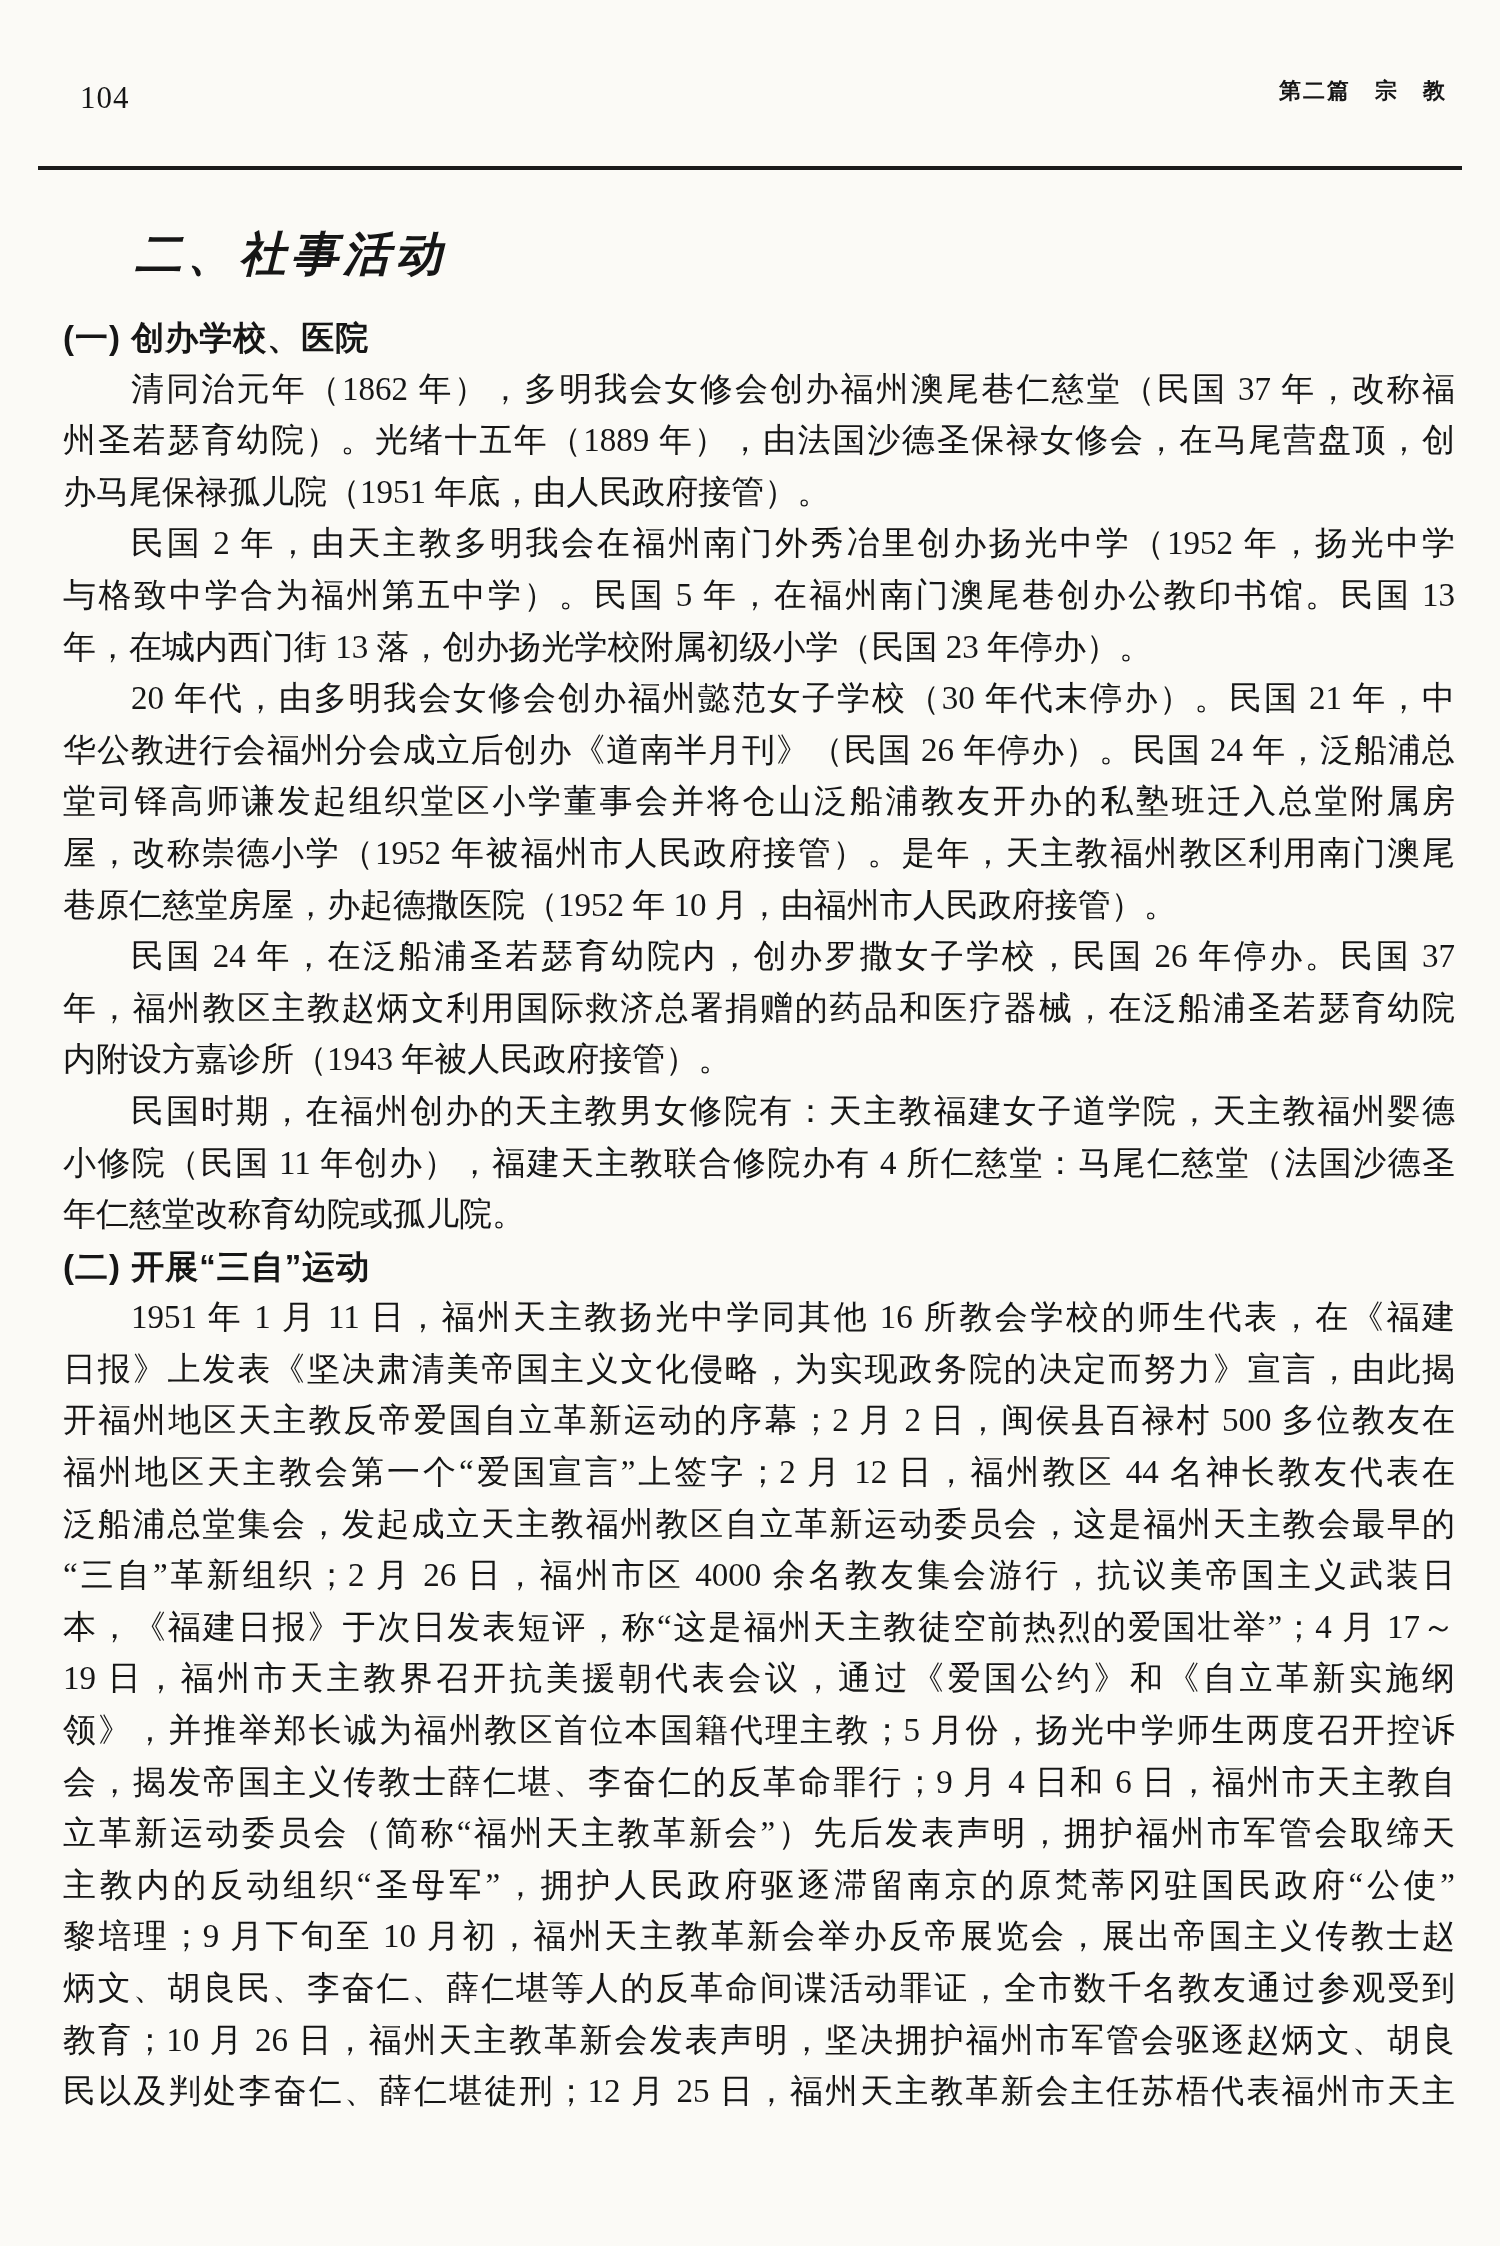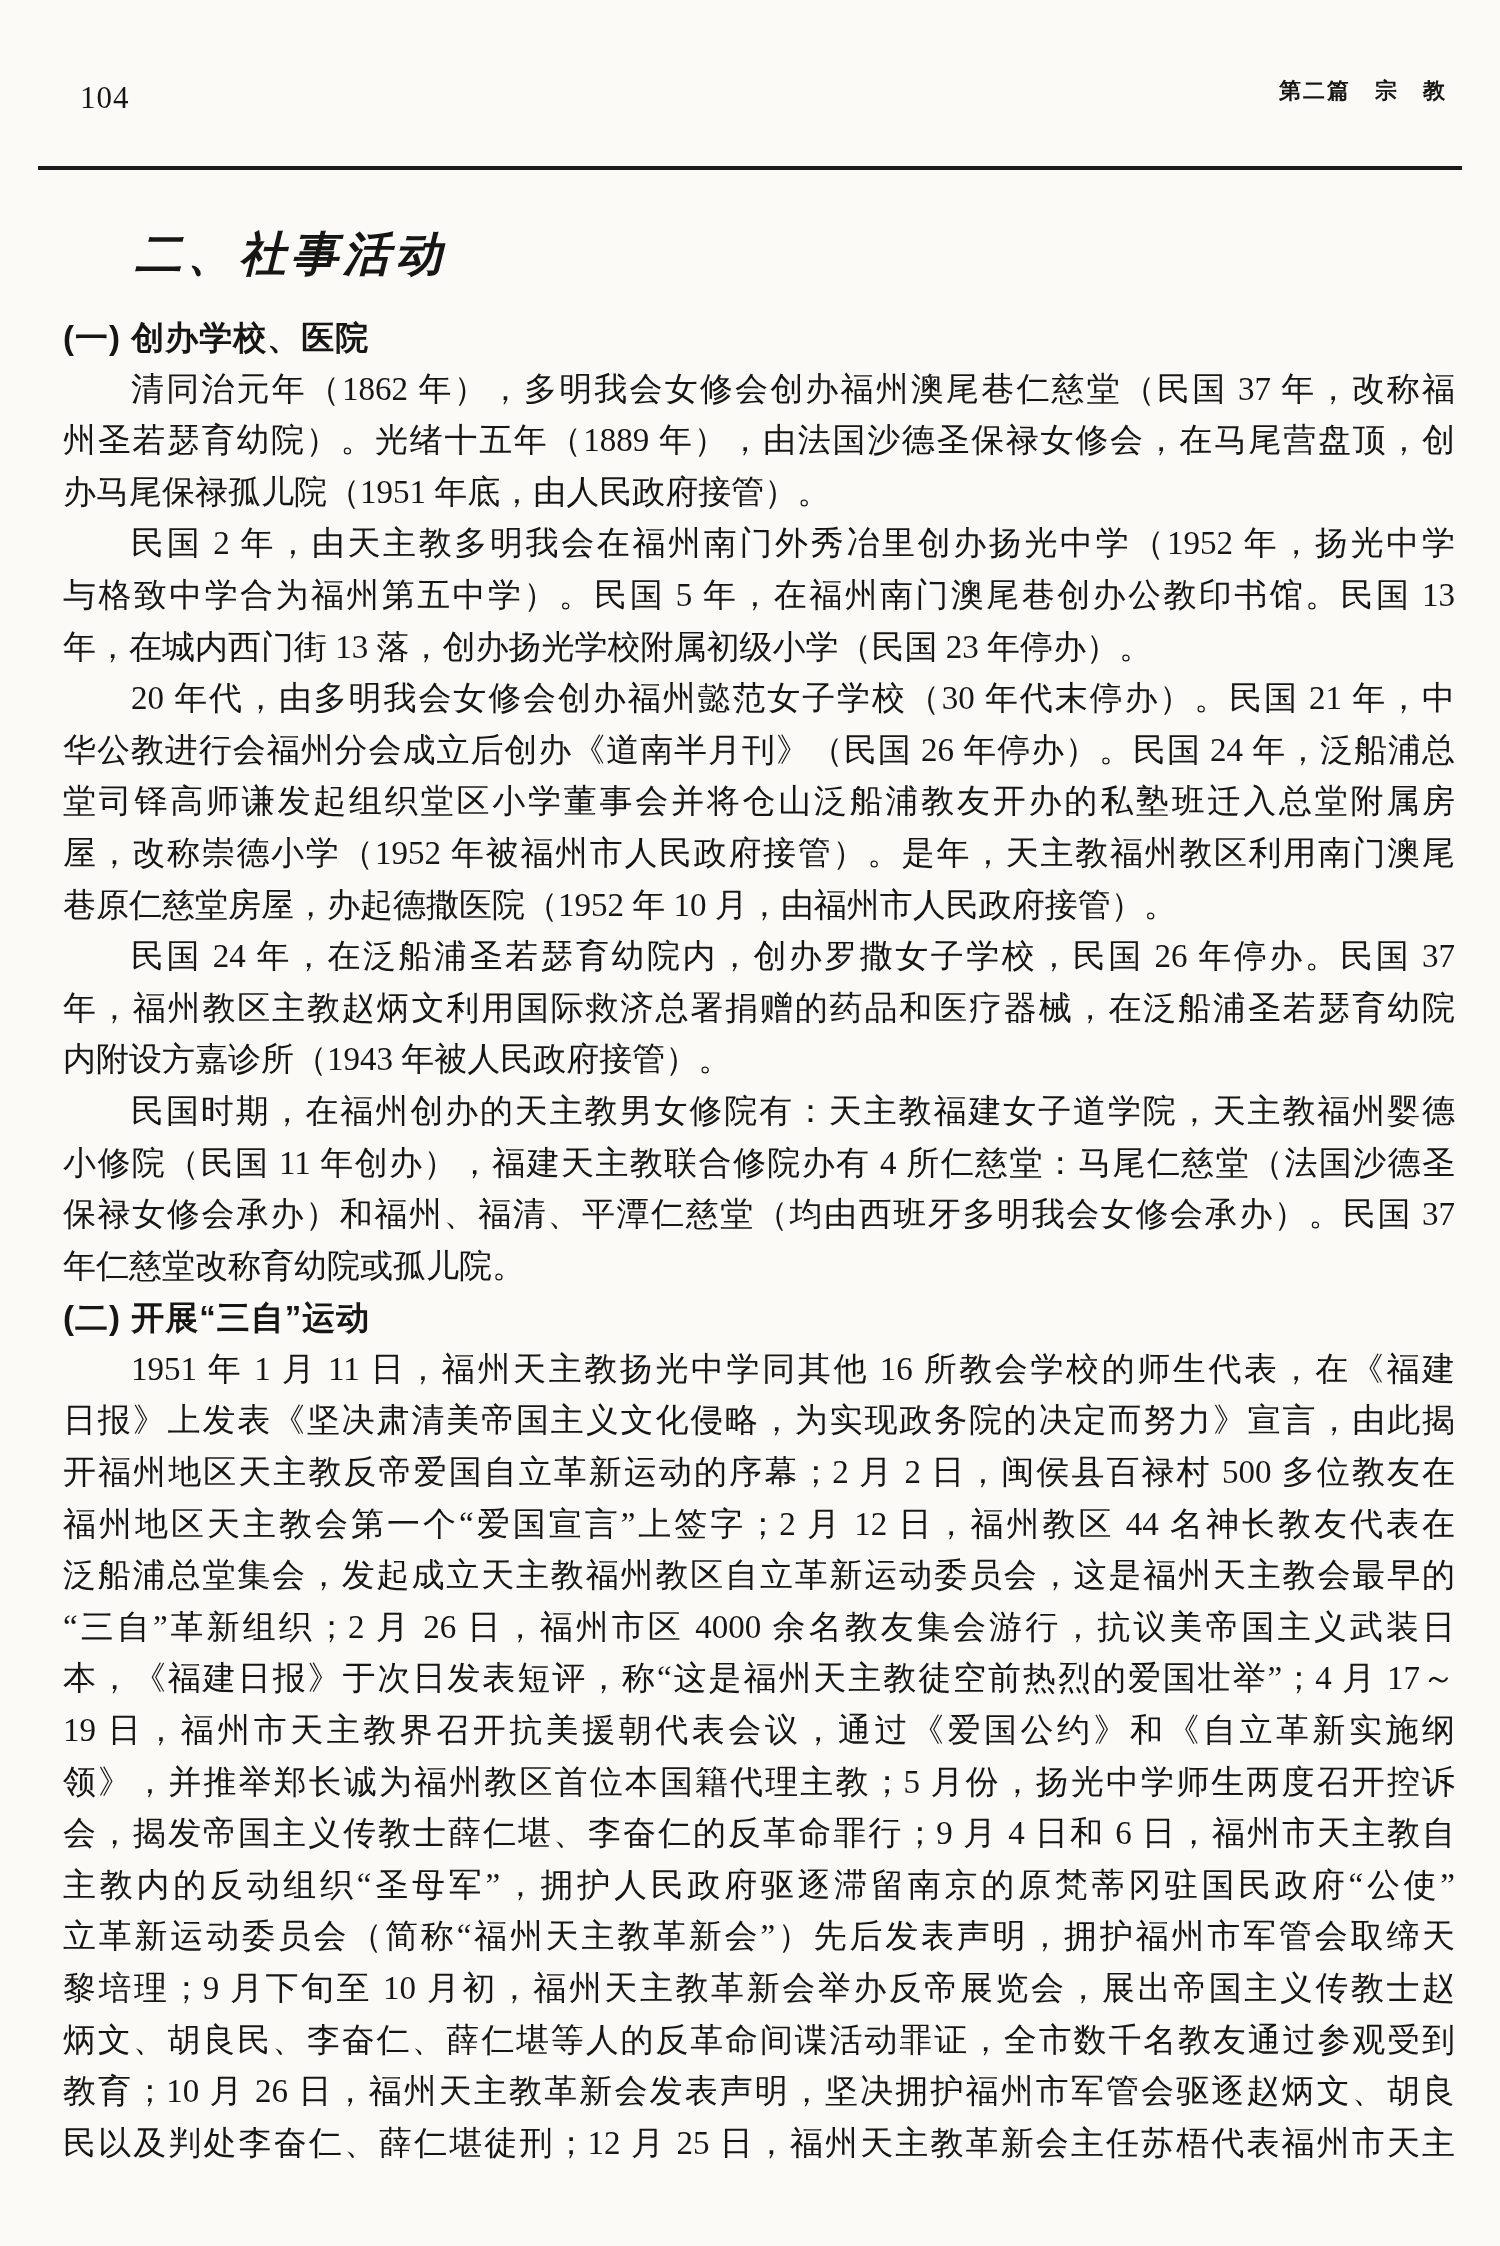--- a/index.html
+++ b/index.html
@@ -114,33 +114,32 @@
       <div class="line first">20 年代，由多明我会女修会创办福州懿范女子学校（30 年代末停办）。民国 21 年，中</div>
       <div class="line">华公教进行会福州分会成立后创办《道南半月刊》（民国 26 年停办）。民国 24 年，泛船浦总</div>
       <div class="line">堂司铎高师谦发起组织堂区小学董事会并将仓山泛船浦教友开办的私塾班迁入总堂附属房</div>
       <div class="line">屋，改称崇德小学（1952 年被福州市人民政府接管）。是年，天主教福州教区利用南门澳尾</div>
       <div class="line last">巷原仁慈堂房屋，办起德撒医院（1952 年 10 月，由福州市人民政府接管）。</div>
       <div class="line first">民国 24 年，在泛船浦圣若瑟育幼院内，创办罗撒女子学校，民国 26 年停办。民国 37</div>
       <div class="line">年，福州教区主教赵炳文利用国际救济总署捐赠的药品和医疗器械，在泛船浦圣若瑟育幼院</div>
       <div class="line last">内附设方嘉诊所（1943 年被人民政府接管）。</div>
       <div class="line first">民国时期，在福州创办的天主教男女修院有：天主教福建女子道学院，天主教福州婴德</div>
       <div class="line">小修院（民国 11 年创办），福建天主教联合修院办有 4 所仁慈堂：马尾仁慈堂（法国沙德圣</div>
-      <div class="line">保禄女修会承办）和福州、福清、平潭仁慈堂（均由西班牙多明我会女修会承办）。民国 37</div>
       <div class="line last">年仁慈堂改称育幼院或孤儿院。</div>
       <div class="sec-heading">(二) 开展“三自”运动</div>
       <div class="line first">1951 年 1 月 11 日，福州天主教扬光中学同其他 16 所教会学校的师生代表，在《福建</div>
       <div class="line">日报》上发表《坚决肃清美帝国主义文化侵略，为实现政务院的决定而努力》宣言，由此揭</div>
       <div class="line">开福州地区天主教反帝爱国自立革新运动的序幕；2 月 2 日，闽侯县百禄村 500 多位教友在</div>
       <div class="line">福州地区天主教会第一个“爱国宣言”上签字；2 月 12 日，福州教区 44 名神长教友代表在</div>
       <div class="line">泛船浦总堂集会，发起成立天主教福州教区自立革新运动委员会，这是福州天主教会最早的</div>
       <div class="line">“三自”革新组织；2 月 26 日，福州市区 4000 余名教友集会游行，抗议美帝国主义武装日</div>
       <div class="line">本，《福建日报》于次日发表短评，称“这是福州天主教徒空前热烈的爱国壮举”；4 月 17～</div>
       <div class="line">19 日，福州市天主教界召开抗美援朝代表会议，通过《爱国公约》和《自立革新实施纲</div>
       <div class="line">领》，并推举郑长诚为福州教区首位本国籍代理主教；5 月份，扬光中学师生两度召开控诉</div>
       <div class="line">会，揭发帝国主义传教士薛仁堪、李奋仁的反革命罪行；9 月 4 日和 6 日，福州市天主教自</div>
+      <div class="line">立革新运动委员会（简称“福州天主教革新会”）先后发表声明，拥护福州市军管会取缔天</div>
       <div class="line">主教内的反动组织“圣母军”，拥护人民政府驱逐滞留南京的原梵蒂冈驻国民政府“公使”</div>
-      <div class="line">立革新运动委员会（简称“福州天主教革新会”）先后发表声明，拥护福州市军管会取缔天</div>
       <div class="line">黎培理；9 月下旬至 10 月初，福州天主教革新会举办反帝展览会，展出帝国主义传教士赵</div>
       <div class="line">炳文、胡良民、李奋仁、薛仁堪等人的反革命间谍活动罪证，全市数千名教友通过参观受到</div>
       <div class="line">教育；10 月 26 日，福州天主教革新会发表声明，坚决拥护福州市军管会驱逐赵炳文、胡良</div>
       <div class="line">民以及判处李奋仁、薛仁堪徒刑；12 月 25 日，福州天主教革新会主任苏梧代表福州市天主</div>
     </div>
 </main>
 
 </body></html>

